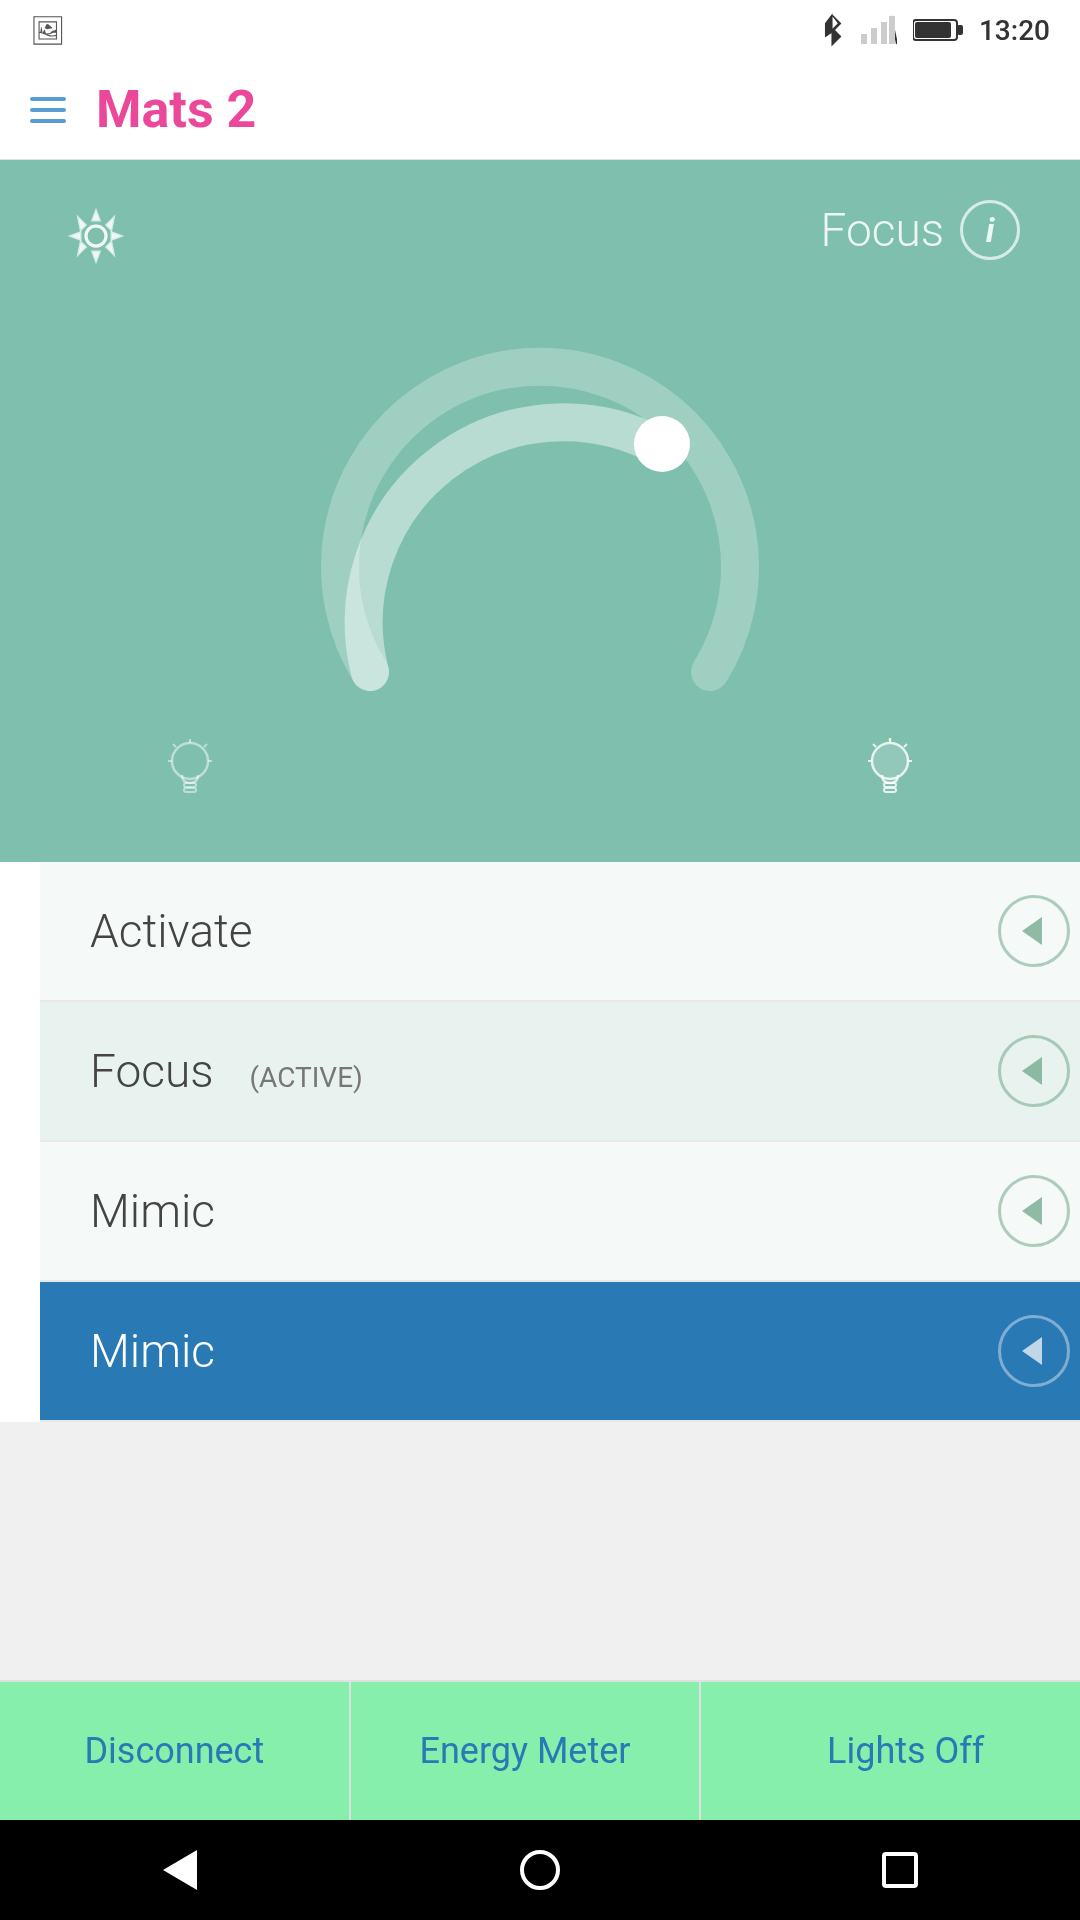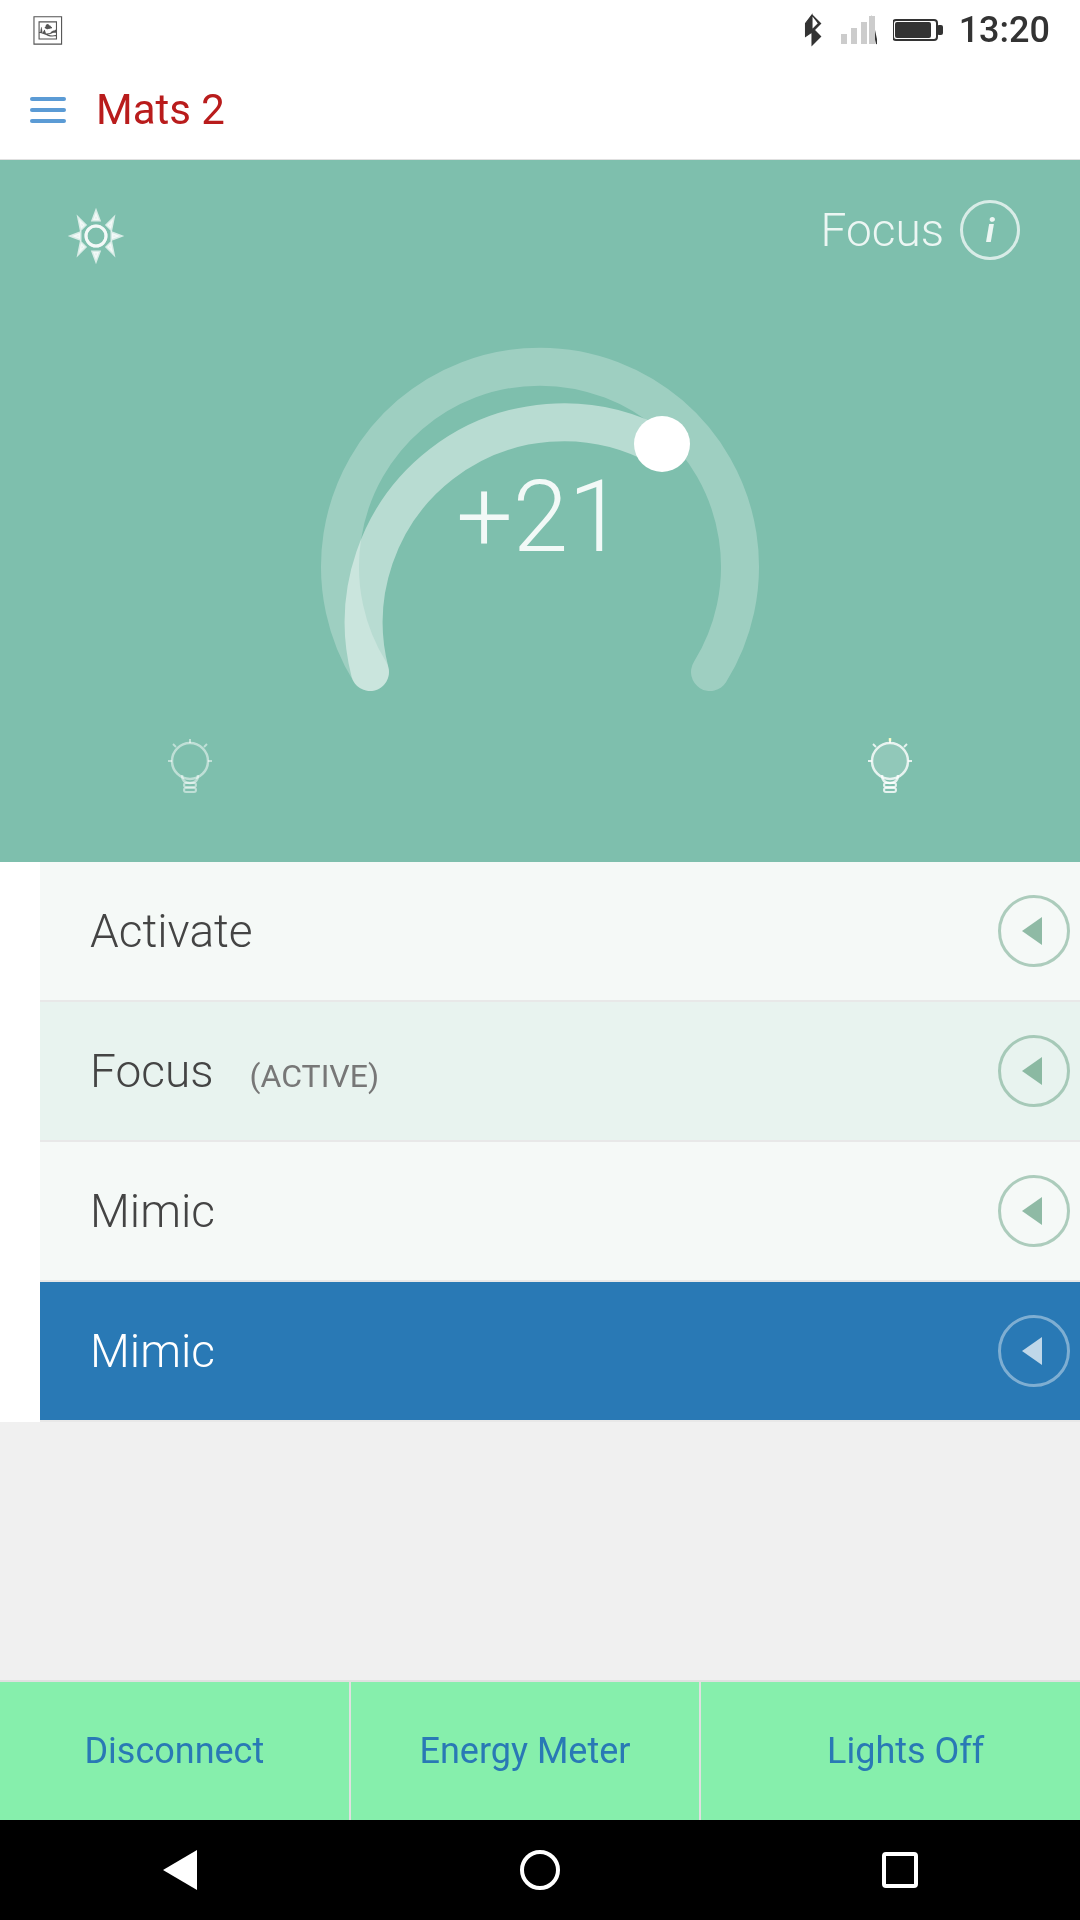--- a/index.html
+++ b/index.html
@@ -66,23 +66,23 @@
 
     .hamburger-icon span {
       display: block;
       width: 36px;
       height: 4px;
       background: #5b9bd5;
       border-radius: 2px;
     }
 
     .app-title {
-      font-size: 42px;
-      font-weight: 400;
-      color: #b91c1c;
+      font-size: 52px;
+      font-weight: 700;
+      color: #ec4899;
     }
 
     
     .main-section {
       width: 100%;
       background: #7ebfad;
       position: relative;
       padding: 40px 60px 60px;
     }
 
@@ -210,21 +210,21 @@
       font-size: 46px;
       font-weight: 300;
       color: #444;
     }
 
     .list-item.adapt-item .list-item-label {
       color: #ffffff;
     }
 
     .active-badge {
-      font-size: 32px;
+      font-size: 28px;
       color: #777;
       margin-left: 20px;
     }
 
     .list-item-label-row {
       display: flex;
       align-items: baseline;
       gap: 16px;
     }
 
@@ -345,21 +345,21 @@
       <rect x="10" y="12" width="6" height="16" fill="#ccc"></rect>
       <rect x="20" y="6" width="6" height="22" fill="#ccc"></rect>
       <line x1="30" y1="0" x2="36" y2="28" stroke="#333" stroke-width="2"></line>
       <rect x="28" y="0" width="6" height="28" fill="#ccc"></rect>
     </svg>
     <svg width="50" height="28" viewBox="0 0 50 28" fill="none">
       <rect x="0" y="4" width="44" height="20" rx="3" stroke="#333" stroke-width="2" fill="none"></rect>
       <rect x="2" y="6" width="36" height="16" rx="2" fill="#333"></rect>
       <rect x="44" y="9" width="6" height="10" rx="2" fill="#333"></rect>
     </svg>
-    <span style="font-size:36px; font-weight:500; color:#333;">13:20</span>
+    <span style="font-size:28px; font-weight:500; color:#333;">13:20</span>
   </div>
 </div>
 
 <div class="app-bar">
   <div class="hamburger-icon">
     <span></span>
     <span></span>
     <span></span>
   </div>
   <span class="app-title">Mats 2</span>
@@ -392,21 +392,20 @@
 
   <div class="dial-container">
     <svg class="dial-svg" viewBox="0 0 500 460">
 
       <path d="M 80 380 A 200 200 0 1 1 420 380" fill="none" stroke="rgba(255,255,255,0.25)" stroke-width="38" stroke-linecap="round"></path>
 
       <path d="M 80 380 A 200 200 0 0 1 370 155" fill="none" stroke="rgba(255,255,255,0.45)" stroke-width="38" stroke-linecap="round"></path>
 
       <circle cx="372" cy="152" r="28" fill="white"></circle>
     </svg>
-    <span class="dial-value">+21</span>
   </div>
 
   <div class="bulb-row">
     <div class="bulb-icon">
       <svg width="56" height="70" viewBox="0 0 56 70" fill="none">
         <circle cx="28" cy="24" r="18" stroke="rgba(255,255,255,0.5)" stroke-width="2.5" fill="none"></circle>
         <path d="M20 38 Q20 46 28 46 Q36 46 36 38" stroke="rgba(255,255,255,0.5)" stroke-width="2.5" fill="none"></path>
         <rect x="22" y="46" width="12" height="4" rx="2" stroke="rgba(255,255,255,0.5)" stroke-width="2" fill="none"></rect>
         <rect x="22" y="51" width="12" height="4" rx="2" stroke="rgba(255,255,255,0.5)" stroke-width="2" fill="none"></rect>
         <line x1="28" y1="6" x2="28" y2="2" stroke="rgba(255,255,255,0.5)" stroke-width="2"></line>

